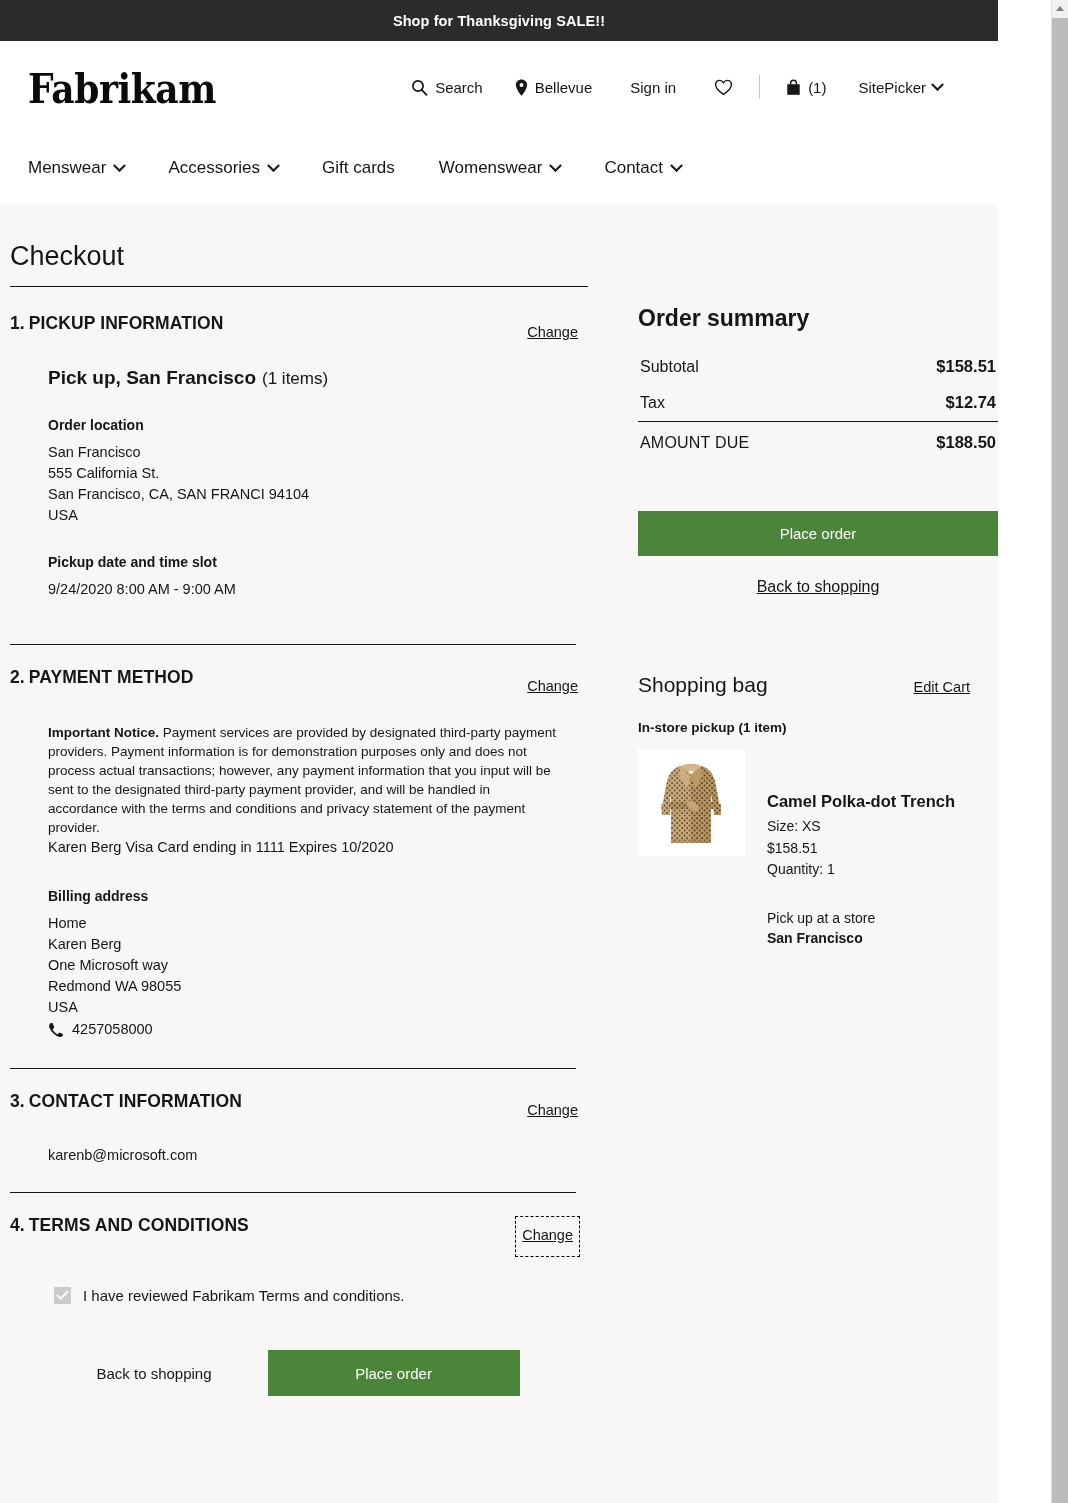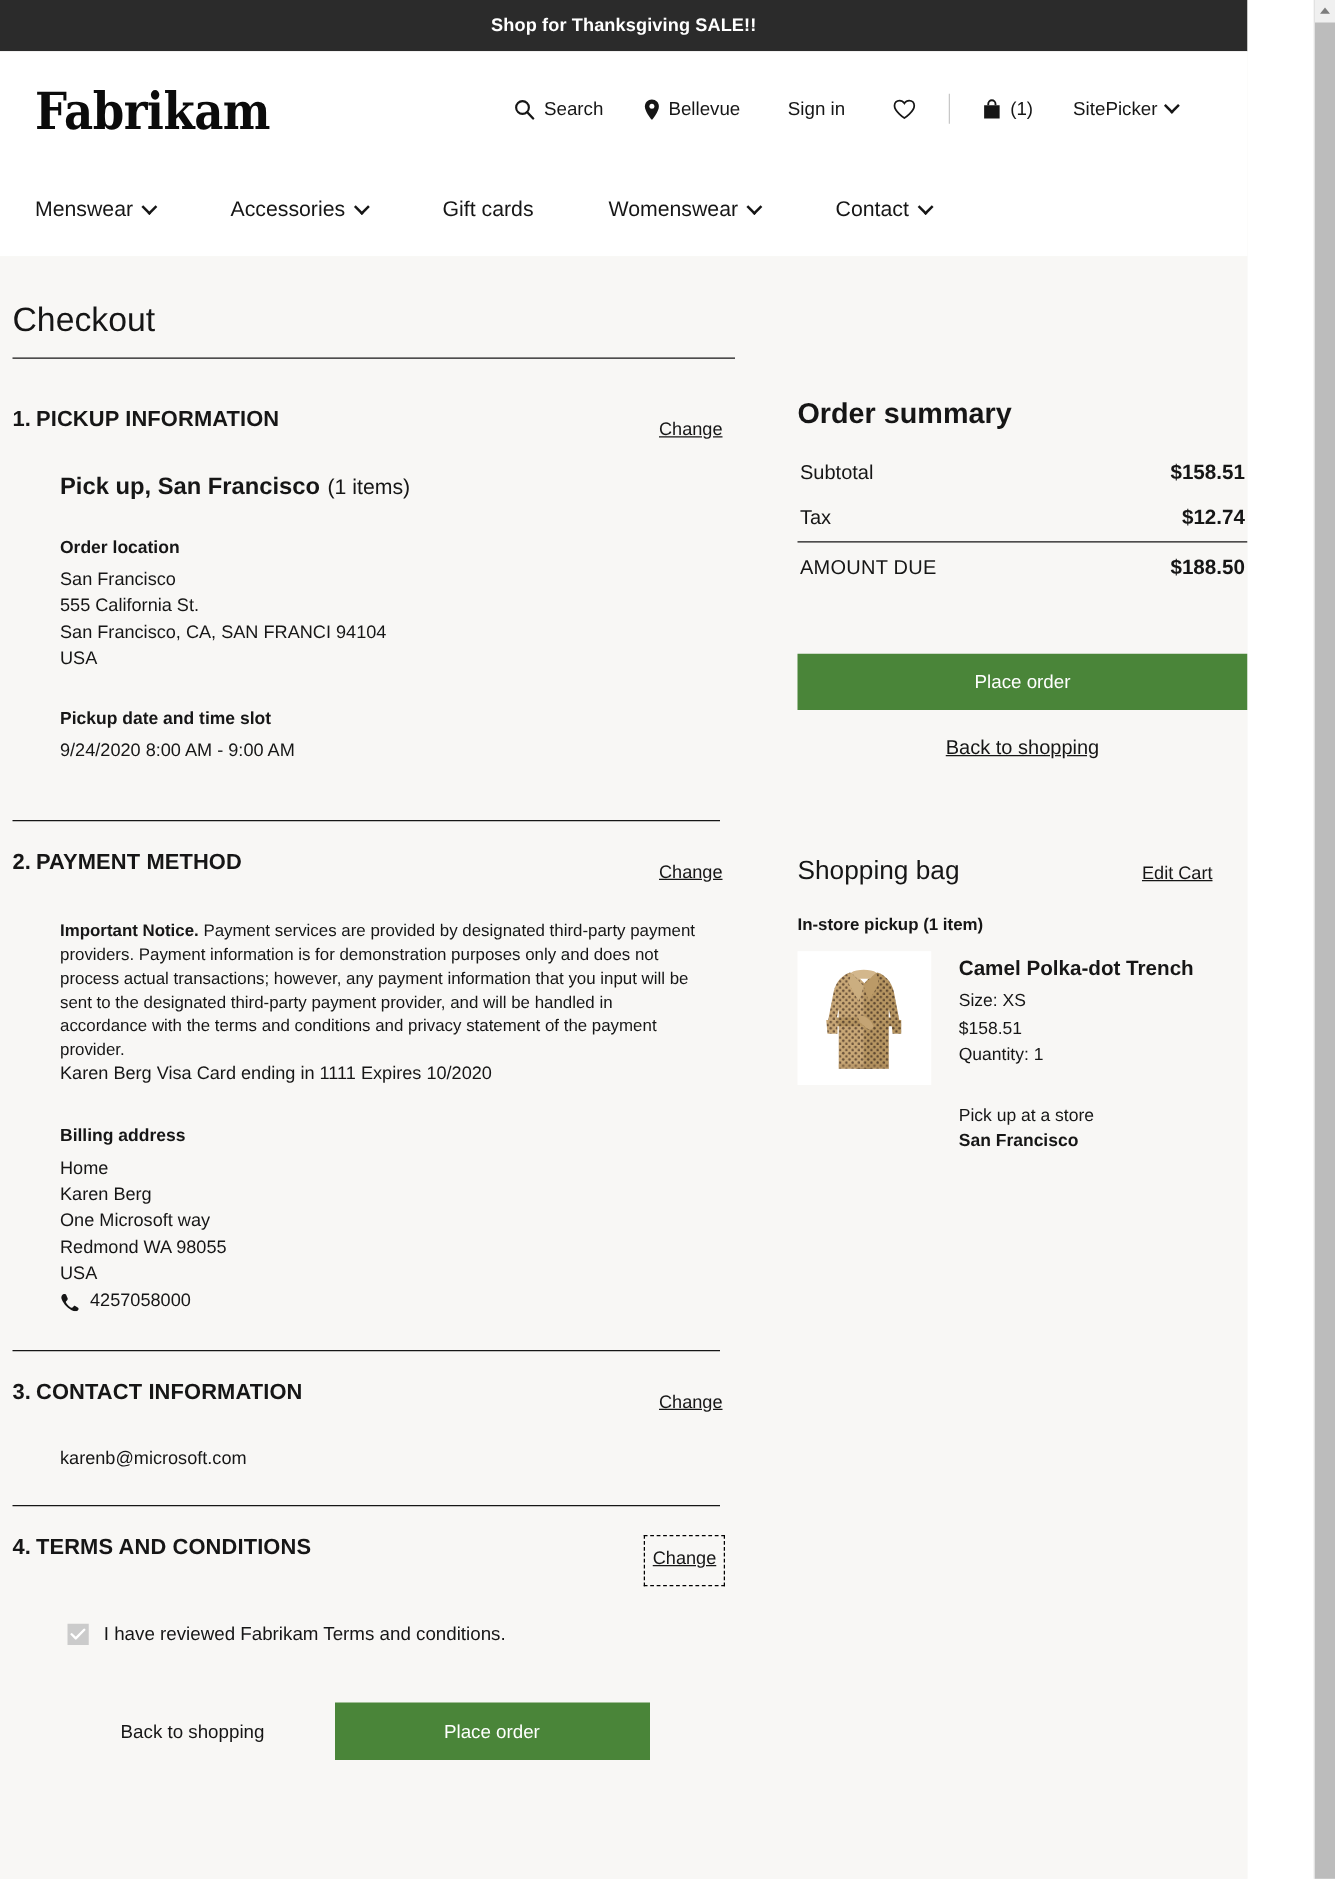--- a/index.html
+++ b/index.html
@@ -83,21 +83,21 @@
     margin: 0 10px;
   }
   .ico { display: inline-flex; align-items: center; }
 
   
   #main-nav {
     display: flex;
     align-items: center;
     padding: 0 28px;
     height: 70px;
-    gap: 16px;
+    gap: 0;
     text-align: center;
   }
   .nav-item {
     display: flex;
     align-items: center;
     gap: 9px;
     font-size: 17px;
     color: #161616;
     padding: 10px 22px;
     white-space: nowrap;
@@ -119,21 +119,21 @@
   }
   #checkout-title {
     font-size: 27px;
     font-weight: normal;
     color: #161616;
     padding: 36px 0 14px 10px;
     width: 578px;
     margin-left: 10px;
     border-bottom: 1px solid #161616;
     box-sizing: content-box;
-    margin-bottom: 16px;
+    margin-bottom: 4px;
     padding-left: 0;
     width: 578px;
   }
   #layout {
     display: flex;
     align-items: flex-start;
   }
   #checkout-col {
     width: 588px;
     margin-left: 10px;
@@ -337,21 +337,21 @@
     gap: 22px;
   }
   .thumb {
     width: 107px; height: 107px;
     background: #ffffff;
     flex: none;
     position: relative;
     overflow: hidden;
   }
   .thumb svg { display:block; }
-  .item-info { padding-top: 5px; }
+  .item-info { padding-top: 5px; margin-top: 38px; }
   .item-name {
     font-size: 16.5px;
     font-weight: bold;
     color: #161616;
     margin-bottom: 5px;
   }
   .item-meta {
     font-size: 14px;
     line-height: 21.5px;
     color: #161616;

